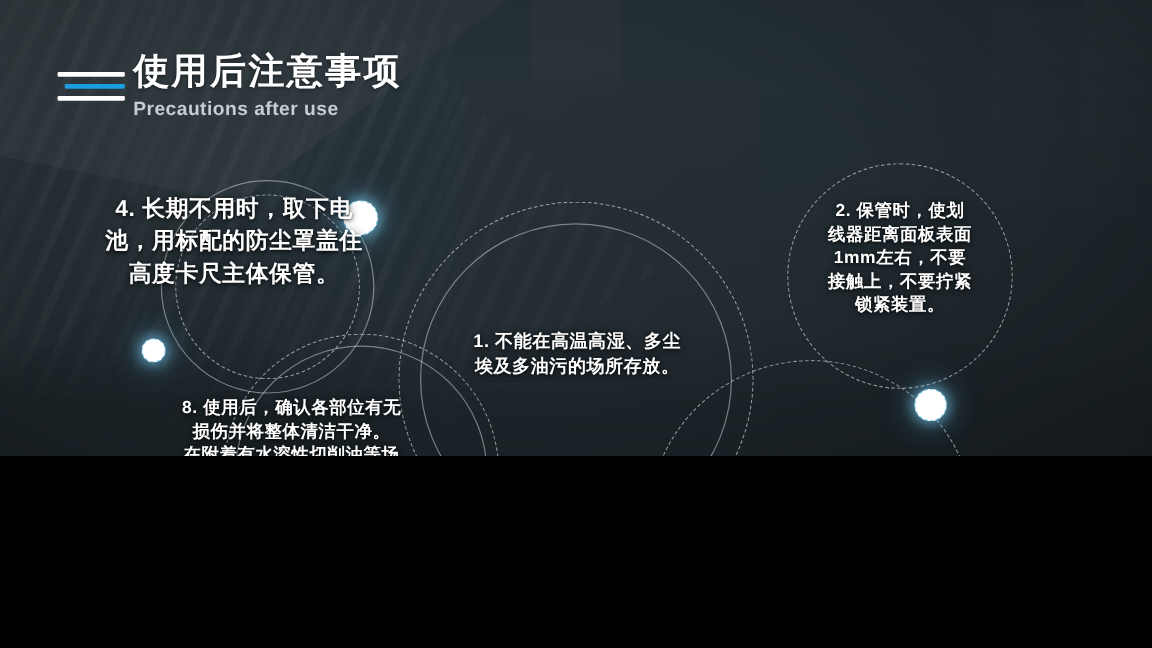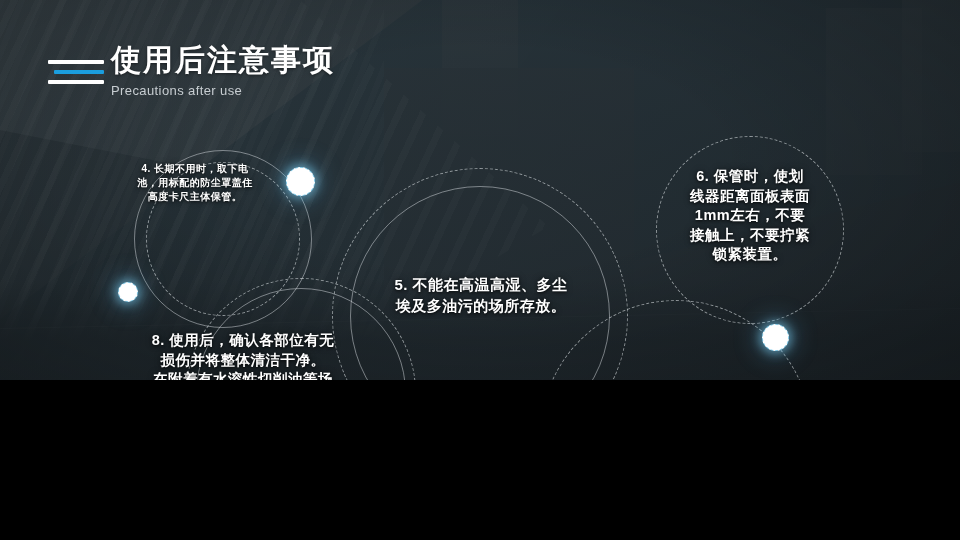--- a/index.html
+++ b/index.html
@@ -150,24 +150,24 @@
   .title-cn {
     color: #ffffff;
     font-size: 30px;
     font-weight: bold;
     letter-spacing: 2px;
     line-height: 1.05;
     text-shadow: 0 1px 3px rgba(0,0,0,0.45);
   }
   .title-en {
     color: #c7cdd1;
-    font-size: 13px;
+    font-size: 16px;
     letter-spacing: 0.4px;
     margin-top: 7px;
-    font-weight: normal;
+    font-weight: bold;
   }
 
   
   .txt {
     position: absolute;
     color: #ffffff;
     font-weight: bold;
     text-align: center;
     line-height: 1.42;
     letter-spacing: 0.5px;
@@ -330,34 +330,34 @@
       <div class="hdr-line w"></div>
       <div class="hdr-line b"></div>
       <div class="hdr-line w"></div>
     </div>
     <div class="title-block">
       <div class="title-cn">使用后注意事项</div>
       <div class="title-en">Precautions after use</div>
     </div>
   </div>
 
-  <div class="txt" style="left:70px; top:162px; width:250px; font-size:10px;">4. 长期不用时，取下电
+  <div class="txt" style="left:70px; top:162px; width:250px; font-size:19px;">4. 长期不用时，取下电
 池，用标配的防尘罩盖住
 高度卡尺主体保管。</div>
 
   <div class="txt" style="left:128px; top:331px; width:230px; font-size:14.5px; line-height:1.35;">8. 使用后，确认各部位有无
 损伤并将整体清洁干净。
 在附着有水溶性切削油等场
 所使用时，清洁后，请务必
 进行防锈处理。</div>
 
-  <div class="txt" style="left:363px; top:274px; width:236px; font-size:15px;">5. 不能在高温高湿、多尘
+  <div class="txt" style="left:363px; top:274px; width:236px; font-size:15px;">1. 不能在高温高湿、多尘
 埃及多油污的场所存放。</div>
 
-  <div class="txt" style="left:662px; top:167px; width:176px; font-size:14.5px; line-height:1.35;">6. 保管时，使划
+  <div class="txt" style="left:662px; top:167px; width:176px; font-size:14.5px; line-height:1.35;">2. 保管时，使划
 线器距离面板表面
 1mm左右，不要
 接触上，不要拧紧
 锁紧装置。</div>
 
 
   <div class="pic-card">
     <div class="pic-row">
 
       <div class="photo">

